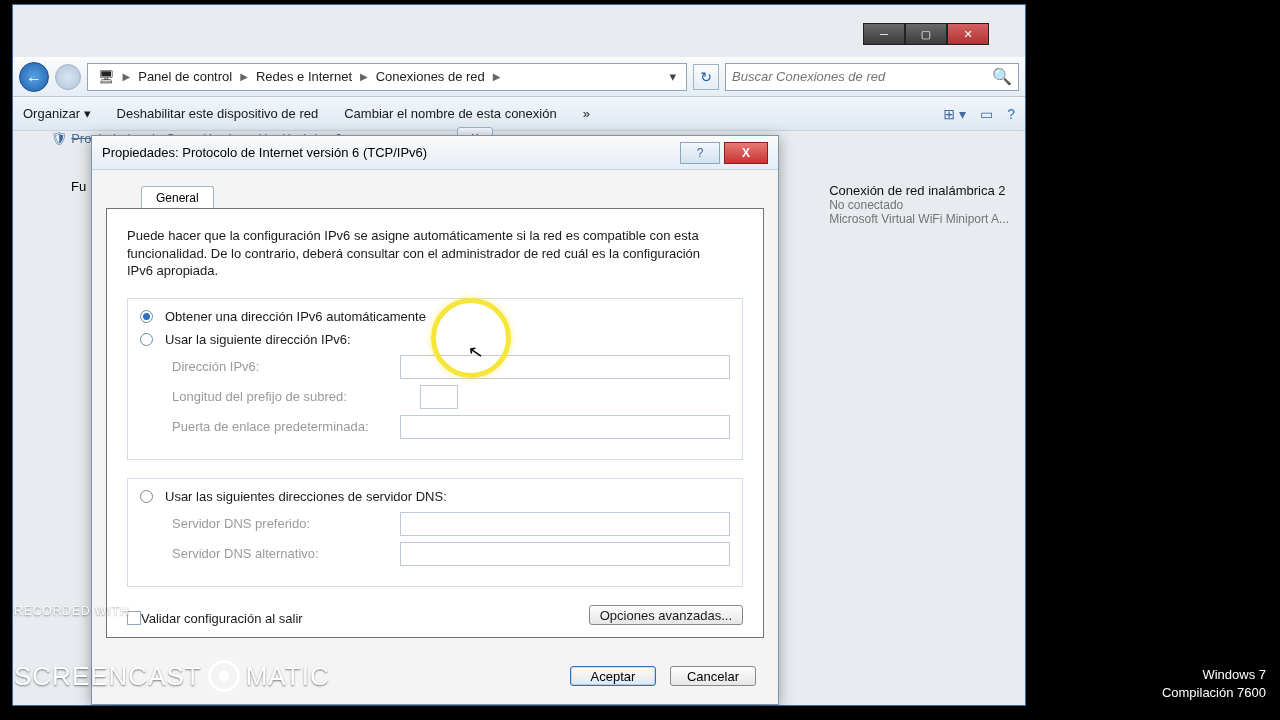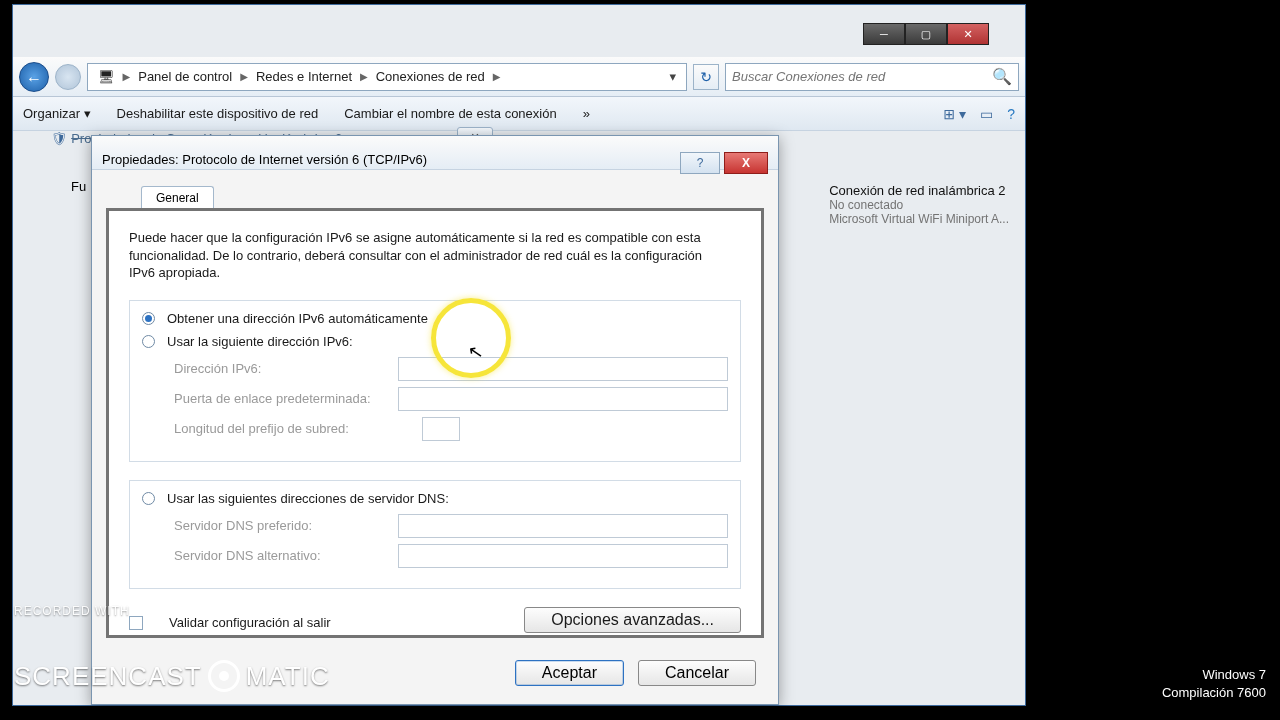--- a/index.html
+++ b/index.html
@@ -21,41 +21,41 @@
   .search-icon { color:#4b79a8; cursor:pointer; }
   .toolbar { position:absolute; left:0; right:0; top:92px; height:34px; background:linear-gradient(to bottom,#f2f6fb,#dfe8f1); display:flex; align-items:center; padding:0 10px; font-size:13px; color:#1a1a1a; gap:26px; border-bottom:1px solid #c6d3e1; }
   .tool-item { cursor:pointer; display:flex; align-items:center; gap:4px; }
   .tool-right { margin-left:auto; display:flex; align-items:center; gap:14px; }
   .tool-icon { font-size:14px; color:#3e6a9c; cursor:pointer; }
   .list-area { position:absolute; right:16px; top:178px; font-size:13px; color:#333; }
   .list-title { color:#111; }
   .list-sub { color:#737373; font-size:12px; }
   
   .dialog { position:absolute; left:78px; top:130px; width:688px; height:570px; background:#f4f4f4; border:1px solid #7a95b0; box-shadow:0 3px 14px rgba(0,0,0,.35); }
-  .dlg-title { height:34px; background:linear-gradient(to bottom,#fbfbfb,#e5edf5); display:flex; align-items:flex-start; padding:16px 10px; font-size:13px; border-bottom:1px solid #c6d3e1; }
+  .dlg-title { height:34px; background:linear-gradient(to bottom,#fbfbfb,#e5edf5); display:flex; align-items:center; padding:16px 10px; font-size:13px; border-bottom:1px solid #c6d3e1; }
   .dlg-title-text { flex:1; }
   .help-btn { width:40px; height:22px; background:linear-gradient(#f1f6fb,#d4e2f0); border:1px solid #8ea7bf; display:flex; align-items:center; justify-content:center; color:#3e6a9c; font-size:12px; cursor:pointer; }
   .close-btn2 { width:44px; height:22px; margin-left:4px; background:linear-gradient(#e77975,#c73431); border:1px solid #8f1d1a; display:flex; align-items:center; justify-content:center; color:#fff; font-size:12px; cursor:pointer; font-weight:bold; }
   .tabs { position:absolute; left:14px; top:50px; display:flex;padding-left:35px; }
   .tab { background:#fff; border:1px solid #a4b8cc; border-bottom:none; padding:4px 14px; font-size:12px; border-radius:3px 3px 0 0; }
-  .panel { position:absolute; left:14px; right:14px; top:72px; bottom:66px; background:#fff; border:3px solid #737373; padding:18px 20px; font-size:13px; color:#1a1a1a; }
+  .panel { position:absolute; left:14px; right:14px; top:72px; bottom:66px; background:#fff; border:1px solid #737373; padding:18px 20px; font-size:13px; color:#1a1a1a; }
   .desc { line-height:1.35; margin-bottom:18px; max-width:600px; }
   .field-group { border:1px solid #d2dce6; padding:10px 12px 14px; margin-bottom:18px; }
   .radio-row { display:flex; align-items:center; gap:12px; margin-bottom:8px; cursor:pointer; }
   .radio { width:13px; height:13px; border-radius:50%; border:1px solid #6f8aa5; background:#fff; display:inline-flex; align-items:center; justify-content:center; }
   .radio.checked::after { content:""; width:7px; height:7px; border-radius:50%; background:#2d72c2; }
   .field-row { display:flex; align-items:center; margin:6px 0; }
   .field-label { width:248px; color:#9a9a9a;margin-left:32px; }
   .field-input { flex:0 0 330px; height:24px; border:1px solid #bfcad6; background:#fff; }
   .field-input.small { flex:0 0 38px; }
-  .chk-row { display:flex; align-items:center; gap:26px; margin-top:6px; }
+  .chk-row { display:flex; align-items:center; gap:0; margin-top:6px; }
   .chk { width:14px; height:14px; border:1px solid #8ea7bf; background:#fff; }
   .adv-btn { margin-left:auto; display:block; }
   .bottom-btns { position:absolute; right:22px; bottom:18px; display:flex; gap:14px; }
-  .btn { min-width:86px; height:26px; background:linear-gradient(#fdfdfd,#e6e6e6); border:1px solid #888; border-radius:3px; font-size:16px; cursor:pointer; display:flex; align-items:center; justify-content:center; padding:0 26px; }
+  .btn { min-width:86px; height:20px; background:linear-gradient(#fdfdfd,#e6e6e6); border:1px solid #888; border-radius:3px; font-size:13px; cursor:pointer; display:flex; align-items:center; justify-content:center; padding:0 10px; }
   .btn.primary { border:1px solid #2d72c2; box-shadow:0 0 0 1px rgba(45,114,194,.25) inset; }
   
   .hl { position:absolute; left:418px; top:293px; width:80px; height:80px; border:5px solid #f6e53a; border-radius:50%; box-shadow:0 0 6px rgba(246,229,58,.6); pointer-events:none; }
   .cursor-arrow { position:absolute; left:455px; top:336px; font-size:18px; color:#000; pointer-events:none; transform:rotate(-10deg); }
   
   .wm { position:absolute; left:14px; bottom:28px; color:#fff; font-family: Impact,"Arial Black",sans-serif; letter-spacing:1px; text-shadow:0 1px 2px rgba(0,0,0,.5); pointer-events:none; }
   .wm .line1 { font-size:12px; opacity:.85; }
   .wm .line2 { font-size:26px; display:flex; align-items:center; gap:6px;margin-top:42px; }
   .wm-circle { width:32px; height:32px; border:3px solid #fff; border-radius:50%; display:inline-flex; align-items:center; justify-content:center; }
   .wm-dot { width:10px; height:10px; background:#fff; border-radius:50%; }
@@ -141,26 +141,26 @@
         </div>
         <div class="radio-row">
           <span class="radio"></span>
           <span>Usar la siguiente dirección IPv6:</span>
         </div>
         <div class="field-row">
           <span class="field-label">Dirección IPv6:</span>
           <div class="field-input"></div>
         </div>
         <div class="field-row">
-          <span class="field-label">Puerta de enlace predeterminada:</span>
-          <div class="field-input"></div>
-        </div>
-        <div class="field-row">
           <span class="field-label">Longitud del prefijo de subred:</span>
           <div class="field-input small"></div>
+        </div>
+        <div class="field-row">
+          <span class="field-label">Puerta de enlace predeterminada:</span>
+          <div class="field-input"></div>
         </div>
       </div>
 
       <div class="field-group">
         <div class="radio-row">
           <span class="radio"></span>
           <span>Usar las siguientes direcciones de servidor DNS:</span>
         </div>
         <div class="field-row">
           <span class="field-label">Servidor DNS preferido:</span>

